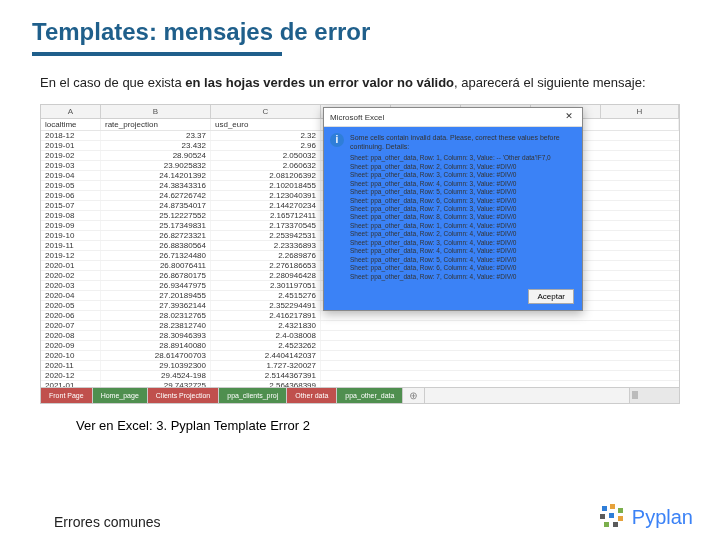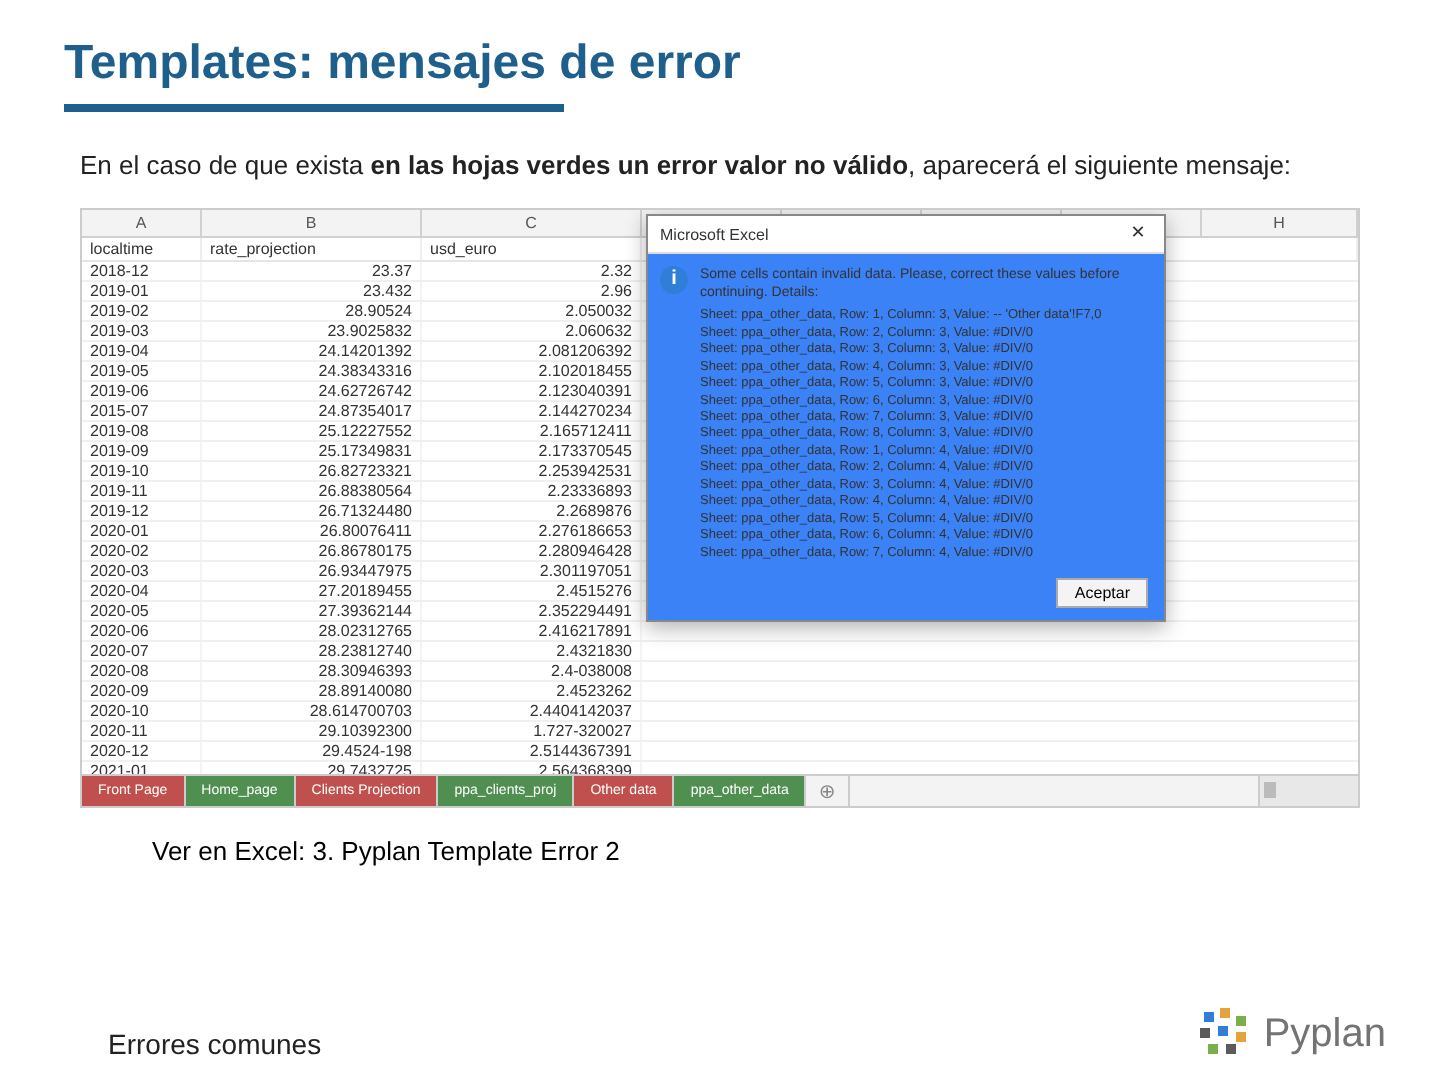--- a/index.html
+++ b/index.html
@@ -213,21 +213,21 @@
   .logo-mark {
     width: 26px; height: 26px;
     position: relative;
   }
   .logo-mark span {
     position: absolute;
     width: 5px; height: 5px;
   }
   .logo-text {
     font-size: 20px;
-    color: #737373;
+    color: #3b82f6;
     font-weight: 500;
   }
 </style>
 </head>
 <body>
 
 <div class="slide">
   <div class="title">Templates: mensajes de error</div>
   <div class="rule"></div>
 

